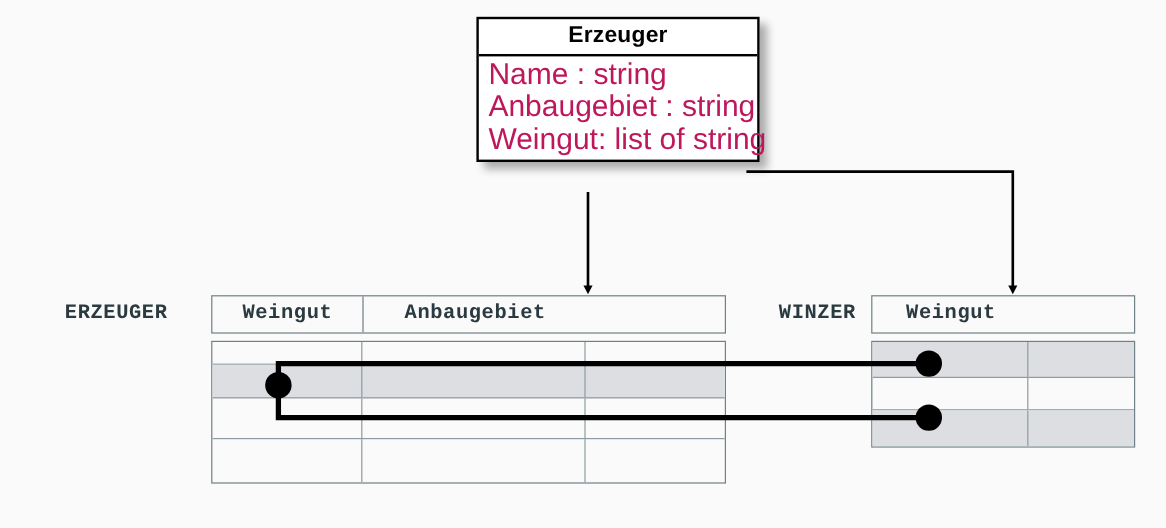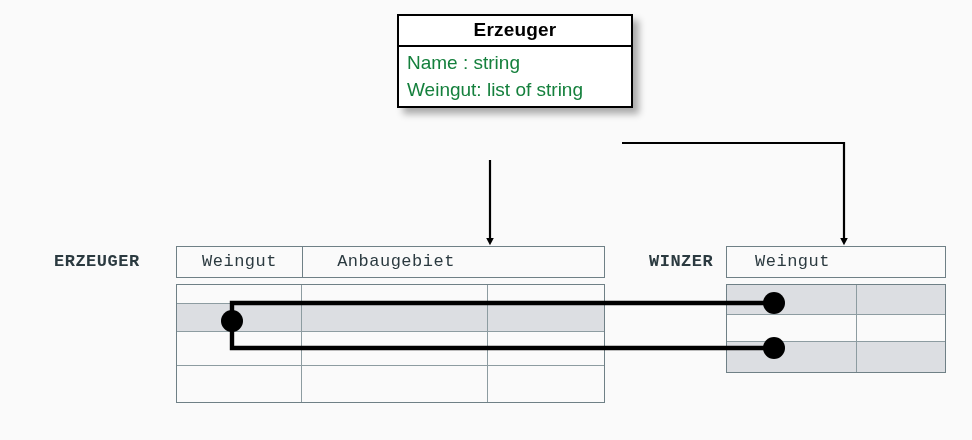--- a/index.html
+++ b/index.html
@@ -35,22 +35,22 @@
     color: #000000;
     padding: 3px 0 4px 0;
     border-bottom: 2px solid #000000;
     font-family: "Liberation Sans", sans-serif;
     letter-spacing: 0.2px;
   }
   .uml-attrs {
     padding: 2px 0 3px 0;
   }
   .uml-attr {
-    font-size: 19px;
-    color: #15803d;
+    font-size: 25px;
+    color: #be185d;
     padding: 0 0 0 8px;
     line-height: 27px;
     white-space: nowrap;
     font-family: "Liberation Sans", sans-serif;
   }
 
   
   .tbl-label {
     position: absolute;
     font-family: "Liberation Mono", monospace;
@@ -66,21 +66,21 @@
   
   .rel-head {
     position: absolute;
     display: flex;
     border: 1px solid #6f8086;
     background: #fafafa;
     box-sizing: border-box;
   }
   .rel-head .cell {
     font-family: "Liberation Mono", monospace;
-    font-weight: normal;
+    font-weight: bold;
     font-size: 17px;
     color: #2b3a40;
     text-align: center;
     line-height: 30px;
     height: 30px;
     border-right: 1px solid #6f8086;
     box-sizing: border-box;
     letter-spacing: 0.5px;
     white-space: nowrap;
   }
@@ -131,20 +131,21 @@
 </style>
 </head>
 <body>
 
 <div id="stage">
 
   <div class="uml-box">
     <div class="uml-title">Erzeuger</div>
     <div class="uml-attrs">
       <div class="uml-attr">Name : string</div>
+      <div class="uml-attr">Anbaugebiet : string</div>
       <div class="uml-attr">Weingut: list of string</div>
     </div>
   </div>
 
   <div class="tbl-label" id="label-erzeuger">ERZEUGER</div>
 
   <div class="rel-head" id="erzeuger-head">
     <div class="cell erz-c1">Weingut</div>
     <div class="cell erz-c2">Anbaugebiet</div>
   </div>

